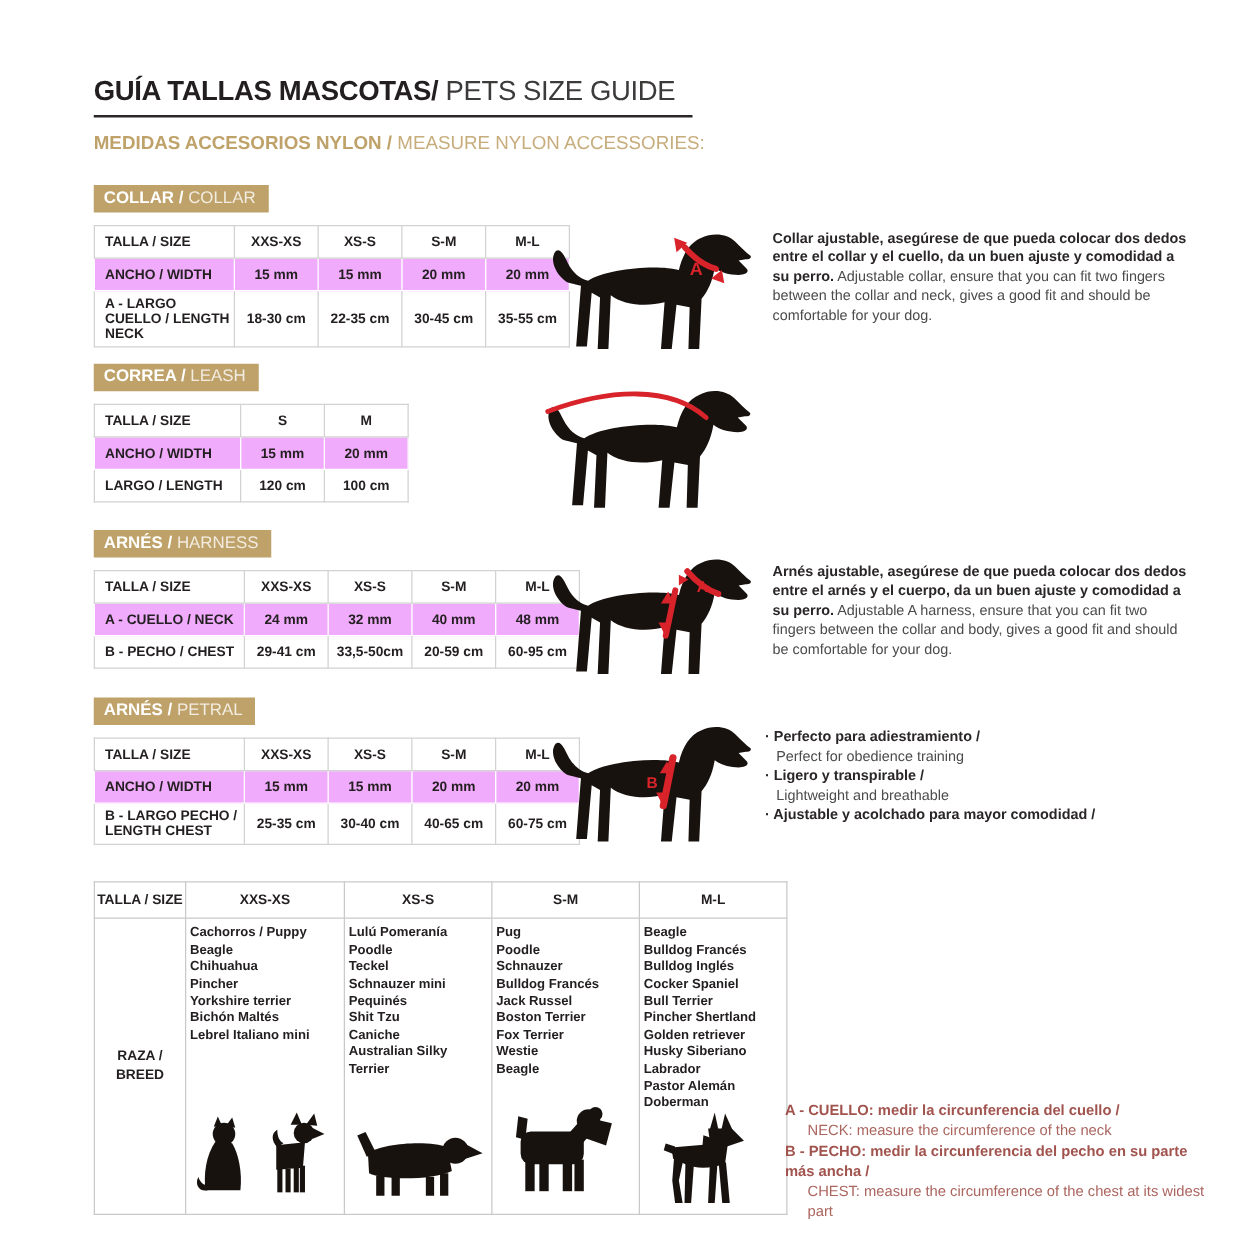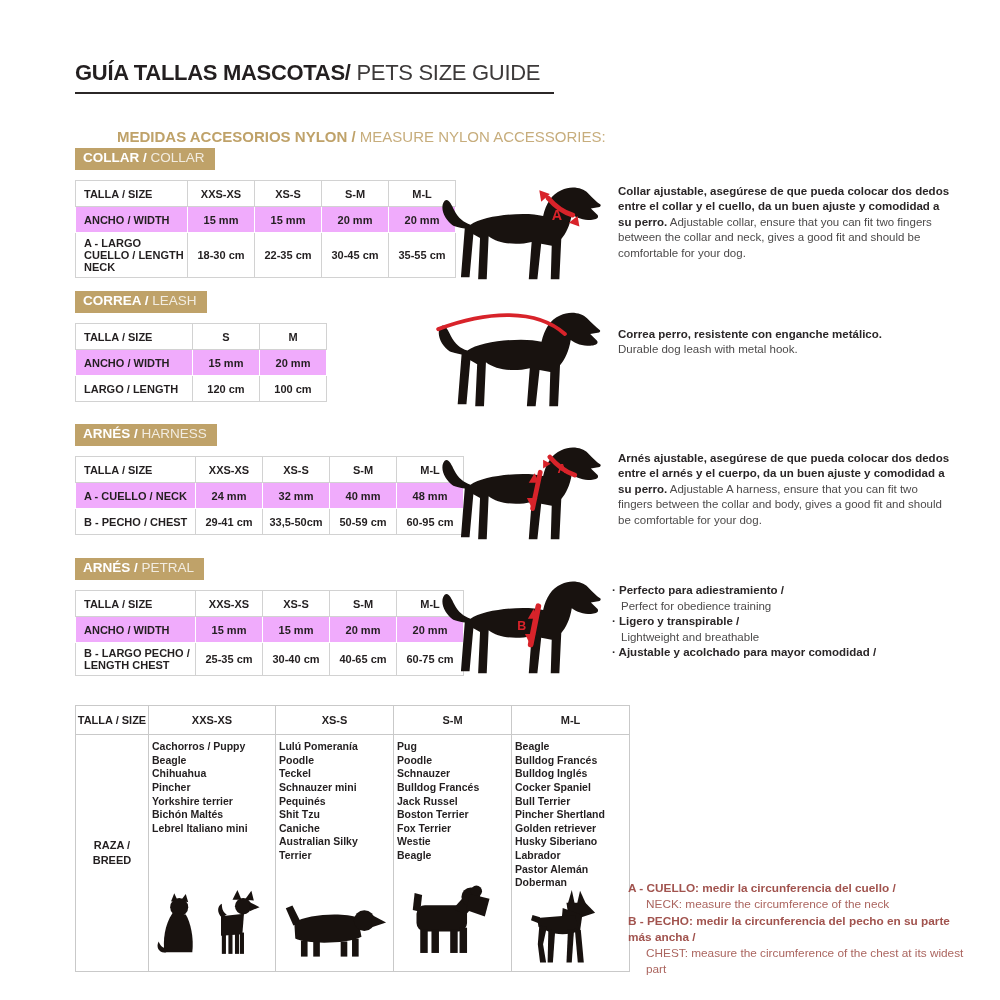--- a/index.html
+++ b/index.html
@@ -6,21 +6,21 @@
   .page {
     position:relative; width:1000px; height:1000px; background:#ffffff;
     font-family:"Liberation Sans","DejaVu Sans",sans-serif; color:#231f20;
     overflow:hidden;
   }
   
   .title { position:absolute; left:75px; top:60px; font-size:22px; letter-spacing:-0.3px;
            border-bottom:2px solid #2b2727; padding-bottom:6px; padding-right:14px; }
   .title .t-es { font-weight:700; color:#231f20; }
   .title .t-en { font-weight:400; color:#3d3a3a; }
-  .subtitle { position:absolute; left:75px; top:128px; font-size:15px;margin-left:42px; }
+  .subtitle { position:absolute; left:75px; top:106px; font-size:15px; }
   .subtitle .t-es { font-weight:700; color:#bfa269; }
   .subtitle .t-en { font-weight:400; color:#c7ad7c; }
   .badge { position:absolute; background:#bfa269; color:#fff; font-size:13.5px;
            padding:3px 10px 4px 8px; line-height:1.1; }
   .badge .b-es { font-weight:700; }
   .badge .b-en { font-weight:400; color:rgba(255,255,255,0.8); }
   
   table.spec { position:absolute; border-collapse:collapse; font-size:11px; color:#231f20;
                background:#fff; }
   table.spec th, table.spec td { border:1px solid #d2d2d2; text-align:center;
@@ -136,24 +136,20 @@
       <td class="lbl">LARGO / LENGTH</td>
       <td>120 cm</td>
       <td>100 cm</td>
     </tr>
   </tbody>
     </table>
   <svg class="dogsvg" style="left:432px; top:297px;" width="180" height="115" viewBox="0 0 180 118">
     <use href="#dog-shape"></use>
     <path d="M134,38 C105,12 55,14 4,33" stroke="#d8232a" stroke-width="4" fill="none" stroke-linecap="round"></path>
   </svg>
-  <div class="desc" style="left:618px; top:327px;">
-    <span class="d-es">Correa perro, resistente con enganche metálico.</span><br>
-    <span class="d-en">Durable dog leash with metal hook.</span>
-  </div>
 
   <div class="badge" style="left:75px; top:424px;">
     <span class="b-es">ARNÉS /</span><span class="b-en"> HARNESS</span>
   </div>
   <table class="spec" style="left:75px; top:456px;">
     <tbody>
         <tr>
       <th class="lbl" style="width:108px">TALLA / SIZE</th>
       <th class="vcol">XXS-XS</th>
       <th class="vcol">XS-S</th>
@@ -164,21 +160,21 @@
       <td class="lbl">A - CUELLO / NECK</td>
       <td>24 mm</td>
       <td>32 mm</td>
       <td>40 mm</td>
       <td>48 mm</td>
     </tr>
     <tr>
       <td class="lbl">B - PECHO / CHEST</td>
       <td>29-41 cm</td>
       <td>33,5-50cm</td>
-      <td>50-59 cm</td>
+      <td>20-59 cm</td>
       <td>60-95 cm</td>
     </tr>
   </tbody>
     </table>
   <svg class="dogsvg" style="left:438px; top:432px;" width="172" height="113" viewBox="0 0 180 118">
     <use href="#dog-shape"></use>
     <g>
       <path d="M117,26 Q129,40 143,45" stroke="#d8232a" stroke-width="5" fill="none" stroke-linecap="round"></path>
       <path d="M107,42 L99,80" stroke="#d8232a" stroke-width="5" fill="none" stroke-linecap="round"></path>
       <polygon points="95,53 106,53 101,43" fill="#d8232a"></polygon>

